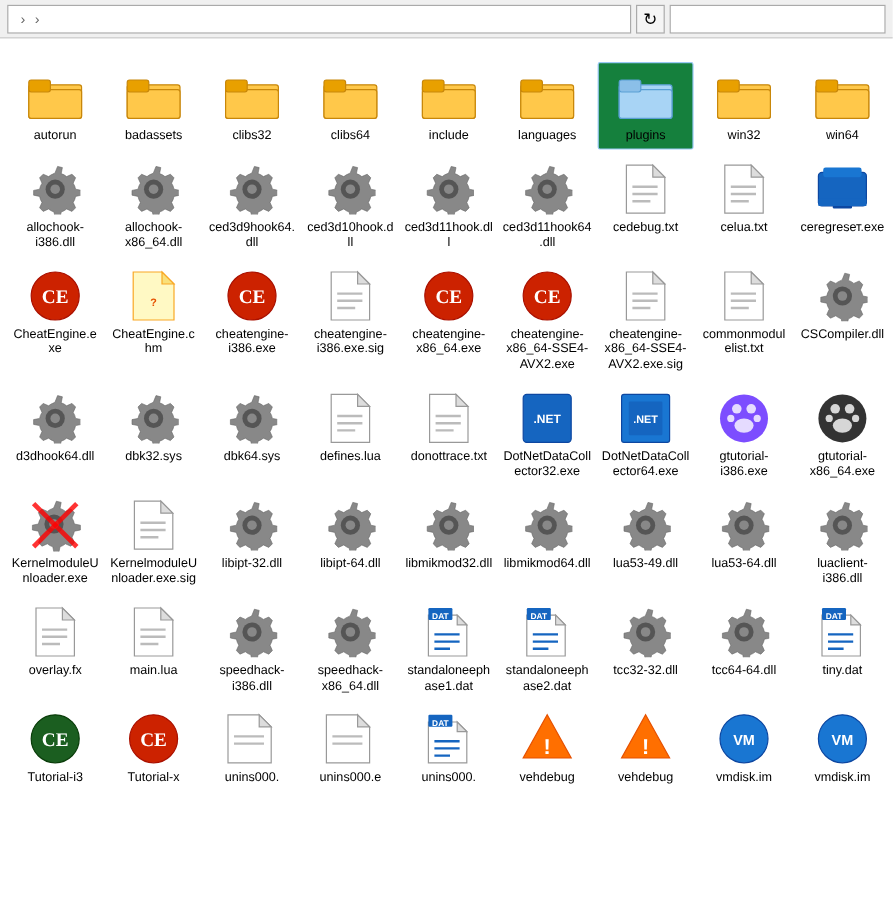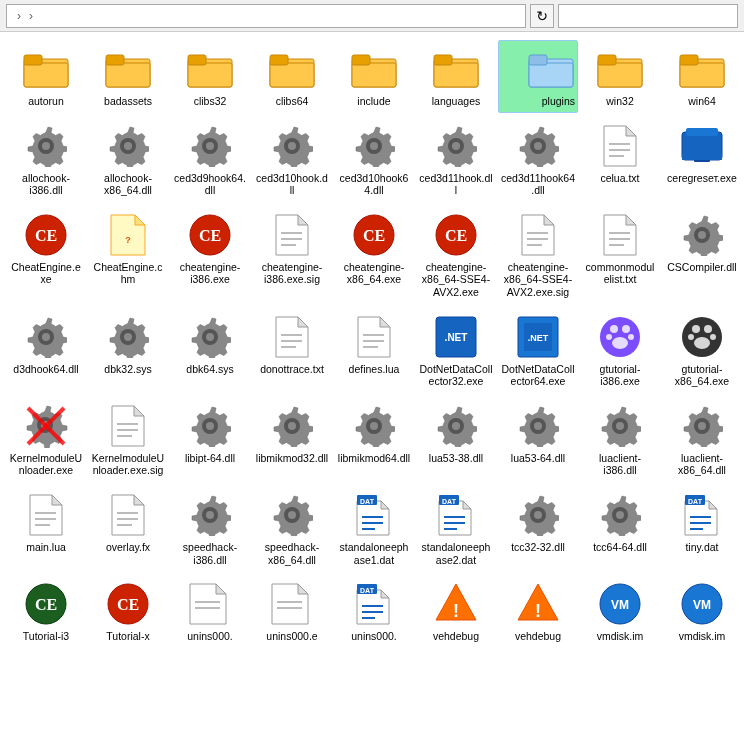--- a/index.html
+++ b/index.html
@@ -58,42 +58,41 @@
       width: 180px;
       font-size: 11px;
       color: #999;
     }
 
     
     .file-grid {
       display: grid;
       grid-template-columns: repeat(9, 80px);
       gap: 4px 2px;
-      padding: 8px 6px;
+      padding: 20px 6px;
       overflow-y: auto;
       height: calc(755px - 32px);
       align-content: start;
     }
 
     .file-item {
       display: flex;
       flex-direction: column;
       align-items: center;
       padding: 4px 2px;
       cursor: pointer;
       border: 1px solid transparent;
       border-radius: 2px;
       width: 80px;
       min-height: 70px;
       text-align: center;
     }
     .file-item.selected {
-      background: #86efac;
+      background: #15803d;
       border-color: #99c9f5;
-      align-items: flex-end;
     }
 
     .file-icon {
       width: 48px;
       height: 48px;
       display: flex;
       align-items: center;
       justify-content: center;
       margin-bottom: 2px;
       flex-shrink: 0;
@@ -257,41 +256,43 @@
       <div class="file-label">ced3d10hook.dll</div>
     </div>
     <div class="file-item">
       <div class="file-icon">
         <svg width="42" height="42" viewBox="0 0 42 42" xmlns="http://www.w3.org/2000/svg">
     <path d="M21,7 l2,-5 4,1 -1,5 a13,13 0 0 1 4.5,2.5 l4.5,-2 3,3 -2,4.5 a13,13 0 0 1 2,5 l5,1 0,4 -5,1 a13,13 0 0 1 -2,5 l2,4.5 -3,3 -4.5,-2 a13,13 0 0 1 -4.5,2.5 l-1,5 -4,0 -1,-5 a13,13 0 0 1 -4.5,-2.5 l-4.5,2 -3,-3 2,-4.5 a13,13 0 0 1 -2,-5 l-5,-1 0,-4 5,-1 a13,13 0 0 1 2,-5 l-2,-4.5 3,-3 4.5,2 a13,13 0 0 1 4.5,-2.5 Z" fill="#888" stroke="#666" stroke-width="0.5"></path>
     <circle cx="21" cy="21" r="8" fill="#555"></circle>
     <circle cx="21" cy="21" r="4" fill="#888"></circle>
   </svg>
       </div>
-      <div class="file-label">ced3d10hook64.dll</div>
-    </div>
-    <div class="file-item">
-      <div class="file-icon">
-        <svg width="42" height="42" viewBox="0 0 42 42" xmlns="http://www.w3.org/2000/svg">
-    <path d="M21,7 l2,-5 4,1 -1,5 a13,13 0 0 1 4.5,2.5 l4.5,-2 3,3 -2,4.5 a13,13 0 0 1 2,5 l5,1 0,4 -5,1 a13,13 0 0 1 -2,5 l2,4.5 -3,3 -4.5,-2 a13,13 0 0 1 -4.5,2.5 l-1,5 -4,0 -1,-5 a13,13 0 0 1 -4.5,-2.5 l-4.5,2 -3,-3 2,-4.5 a13,13 0 0 1 -2,-5 l-5,-1 0,-4 5,-1 a13,13 0 0 1 2,-5 l-2,-4.5 3,-3 4.5,2 a13,13 0 0 1 4.5,-2.5 Z" fill="#888" stroke="#666" stroke-width="0.5"></path>
-    <circle cx="21" cy="21" r="8" fill="#555"></circle>
-    <circle cx="21" cy="21" r="4" fill="#888"></circle>
-  </svg>
-      </div>
       <div class="file-label">ced3d11hook.dll</div>
     </div>
     <div class="file-item">
       <div class="file-icon">
         <svg width="42" height="42" viewBox="0 0 42 42" xmlns="http://www.w3.org/2000/svg">
     <path d="M21,7 l2,-5 4,1 -1,5 a13,13 0 0 1 4.5,2.5 l4.5,-2 3,3 -2,4.5 a13,13 0 0 1 2,5 l5,1 0,4 -5,1 a13,13 0 0 1 -2,5 l2,4.5 -3,3 -4.5,-2 a13,13 0 0 1 -4.5,2.5 l-1,5 -4,0 -1,-5 a13,13 0 0 1 -4.5,-2.5 l-4.5,2 -3,-3 2,-4.5 a13,13 0 0 1 -2,-5 l-5,-1 0,-4 5,-1 a13,13 0 0 1 2,-5 l-2,-4.5 3,-3 4.5,2 a13,13 0 0 1 4.5,-2.5 Z" fill="#888" stroke="#666" stroke-width="0.5"></path>
     <circle cx="21" cy="21" r="8" fill="#555"></circle>
     <circle cx="21" cy="21" r="4" fill="#888"></circle>
   </svg>
       </div>
       <div class="file-label">ced3d11hook64.dll</div>
+    </div>
+    <div class="file-item">
+      <div class="file-icon">
+        <svg width="36" height="44" viewBox="0 0 36 44" xmlns="http://www.w3.org/2000/svg">
+    <path d="M2,2 L24,2 L34,12 L34,42 L2,42 Z" fill="white" stroke="#999" stroke-width="1"></path>
+    <path d="M24,2 L34,12 L24,12 Z" fill="#ddd" stroke="#999" stroke-width="1"></path>
+    <line x1="7" y1="20" x2="28" y2="20" stroke="#bbb" stroke-width="2"></line>
+    <line x1="7" y1="26" x2="28" y2="26" stroke="#bbb" stroke-width="2"></line>
+    <line x1="7" y1="32" x2="22" y2="32" stroke="#bbb" stroke-width="2"></line>
+  </svg>
+      </div>
+      <div class="file-label">cedebug.txt</div>
     </div>
     <div class="file-item">
       <div class="file-icon">
         <svg width="36" height="44" viewBox="0 0 36 44" xmlns="http://www.w3.org/2000/svg">
     <path d="M2,2 L24,2 L34,12 L34,42 L2,42 Z" fill="white" stroke="#999" stroke-width="1"></path>
     <path d="M24,2 L34,12 L24,12 Z" fill="#ddd" stroke="#999" stroke-width="1"></path>
     <line x1="7" y1="20" x2="28" y2="20" stroke="#bbb" stroke-width="2"></line>
     <line x1="7" y1="26" x2="28" y2="26" stroke="#bbb" stroke-width="2"></line>
     <line x1="7" y1="32" x2="22" y2="32" stroke="#bbb" stroke-width="2"></line>
   </svg>
@@ -434,33 +435,33 @@
     <div class="file-item">
       <div class="file-icon">
         <svg width="36" height="44" viewBox="0 0 36 44" xmlns="http://www.w3.org/2000/svg">
     <path d="M2,2 L24,2 L34,12 L34,42 L2,42 Z" fill="white" stroke="#999" stroke-width="1"></path>
     <path d="M24,2 L34,12 L24,12 Z" fill="#ddd" stroke="#999" stroke-width="1"></path>
     <line x1="7" y1="20" x2="28" y2="20" stroke="#bbb" stroke-width="2"></line>
     <line x1="7" y1="26" x2="28" y2="26" stroke="#bbb" stroke-width="2"></line>
     <line x1="7" y1="32" x2="22" y2="32" stroke="#bbb" stroke-width="2"></line>
   </svg>
       </div>
+      <div class="file-label">defines.lua</div>
+    </div>
+    <div class="file-item">
+      <div class="file-icon">
+        <svg width="36" height="44" viewBox="0 0 36 44" xmlns="http://www.w3.org/2000/svg">
+    <path d="M2,2 L24,2 L34,12 L34,42 L2,42 Z" fill="white" stroke="#999" stroke-width="1"></path>
+    <path d="M24,2 L34,12 L24,12 Z" fill="#ddd" stroke="#999" stroke-width="1"></path>
+    <line x1="7" y1="20" x2="28" y2="20" stroke="#bbb" stroke-width="2"></line>
+    <line x1="7" y1="26" x2="28" y2="26" stroke="#bbb" stroke-width="2"></line>
+    <line x1="7" y1="32" x2="22" y2="32" stroke="#bbb" stroke-width="2"></line>
+  </svg>
+      </div>
       <div class="file-label">donottrace.txt</div>
-    </div>
-    <div class="file-item">
-      <div class="file-icon">
-        <svg width="36" height="44" viewBox="0 0 36 44" xmlns="http://www.w3.org/2000/svg">
-    <path d="M2,2 L24,2 L34,12 L34,42 L2,42 Z" fill="white" stroke="#999" stroke-width="1"></path>
-    <path d="M24,2 L34,12 L24,12 Z" fill="#ddd" stroke="#999" stroke-width="1"></path>
-    <line x1="7" y1="20" x2="28" y2="20" stroke="#bbb" stroke-width="2"></line>
-    <line x1="7" y1="26" x2="28" y2="26" stroke="#bbb" stroke-width="2"></line>
-    <line x1="7" y1="32" x2="22" y2="32" stroke="#bbb" stroke-width="2"></line>
-  </svg>
-      </div>
-      <div class="file-label">defines.lua</div>
     </div>
     <div class="file-item">
       <div class="file-icon">
         <svg width="44" height="44" viewBox="0 0 44 44" xmlns="http://www.w3.org/2000/svg">
     <rect x="2" y="2" width="40" height="40" rx="3" fill="#1565c0" stroke="#0d47a1" stroke-width="1"></rect>
     <text x="22" y="26" text-anchor="middle" fill="white" font-size="10" font-weight="bold" font-family="Arial">.NET</text>
   </svg>
       </div>
       <div class="file-label">DotNetDataCollector32.exe</div>
     </div>
@@ -527,20 +528,30 @@
       <div class="file-label">KernelmoduleUnloader.exe.sig</div>
     </div>
     <div class="file-item">
       <div class="file-icon">
         <svg width="42" height="42" viewBox="0 0 42 42" xmlns="http://www.w3.org/2000/svg">
     <path d="M21,7 l2,-5 4,1 -1,5 a13,13 0 0 1 4.5,2.5 l4.5,-2 3,3 -2,4.5 a13,13 0 0 1 2,5 l5,1 0,4 -5,1 a13,13 0 0 1 -2,5 l2,4.5 -3,3 -4.5,-2 a13,13 0 0 1 -4.5,2.5 l-1,5 -4,0 -1,-5 a13,13 0 0 1 -4.5,-2.5 l-4.5,2 -3,-3 2,-4.5 a13,13 0 0 1 -2,-5 l-5,-1 0,-4 5,-1 a13,13 0 0 1 2,-5 l-2,-4.5 3,-3 4.5,2 a13,13 0 0 1 4.5,-2.5 Z" fill="#888" stroke="#666" stroke-width="0.5"></path>
     <circle cx="21" cy="21" r="8" fill="#555"></circle>
     <circle cx="21" cy="21" r="4" fill="#888"></circle>
   </svg>
       </div>
+      <div class="file-label">libipt-32.dll</div>
+    </div>
+    <div class="file-item">
+      <div class="file-icon">
+        <svg width="42" height="42" viewBox="0 0 42 42" xmlns="http://www.w3.org/2000/svg">
+    <path d="M21,7 l2,-5 4,1 -1,5 a13,13 0 0 1 4.5,2.5 l4.5,-2 3,3 -2,4.5 a13,13 0 0 1 2,5 l5,1 0,4 -5,1 a13,13 0 0 1 -2,5 l2,4.5 -3,3 -4.5,-2 a13,13 0 0 1 -4.5,2.5 l-1,5 -4,0 -1,-5 a13,13 0 0 1 -4.5,-2.5 l-4.5,2 -3,-3 2,-4.5 a13,13 0 0 1 -2,-5 l-5,-1 0,-4 5,-1 a13,13 0 0 1 2,-5 l-2,-4.5 3,-3 4.5,2 a13,13 0 0 1 4.5,-2.5 Z" fill="#888" stroke="#666" stroke-width="0.5"></path>
+    <circle cx="21" cy="21" r="8" fill="#555"></circle>
+    <circle cx="21" cy="21" r="4" fill="#888"></circle>
+  </svg>
+      </div>
       <div class="file-label">libipt-64.dll</div>
     </div>
     <div class="file-item">
       <div class="file-icon">
         <svg width="42" height="42" viewBox="0 0 42 42" xmlns="http://www.w3.org/2000/svg">
     <path d="M21,7 l2,-5 4,1 -1,5 a13,13 0 0 1 4.5,2.5 l4.5,-2 3,3 -2,4.5 a13,13 0 0 1 2,5 l5,1 0,4 -5,1 a13,13 0 0 1 -2,5 l2,4.5 -3,3 -4.5,-2 a13,13 0 0 1 -4.5,2.5 l-1,5 -4,0 -1,-5 a13,13 0 0 1 -4.5,-2.5 l-4.5,2 -3,-3 2,-4.5 a13,13 0 0 1 -2,-5 l-5,-1 0,-4 5,-1 a13,13 0 0 1 2,-5 l-2,-4.5 3,-3 4.5,2 a13,13 0 0 1 4.5,-2.5 Z" fill="#888" stroke="#666" stroke-width="0.5"></path>
     <circle cx="21" cy="21" r="8" fill="#555"></circle>
     <circle cx="21" cy="21" r="4" fill="#888"></circle>
   </svg>
       </div>
@@ -557,21 +568,21 @@
       <div class="file-label">libmikmod64.dll</div>
     </div>
     <div class="file-item">
       <div class="file-icon">
         <svg width="42" height="42" viewBox="0 0 42 42" xmlns="http://www.w3.org/2000/svg">
     <path d="M21,7 l2,-5 4,1 -1,5 a13,13 0 0 1 4.5,2.5 l4.5,-2 3,3 -2,4.5 a13,13 0 0 1 2,5 l5,1 0,4 -5,1 a13,13 0 0 1 -2,5 l2,4.5 -3,3 -4.5,-2 a13,13 0 0 1 -4.5,2.5 l-1,5 -4,0 -1,-5 a13,13 0 0 1 -4.5,-2.5 l-4.5,2 -3,-3 2,-4.5 a13,13 0 0 1 -2,-5 l-5,-1 0,-4 5,-1 a13,13 0 0 1 2,-5 l-2,-4.5 3,-3 4.5,2 a13,13 0 0 1 4.5,-2.5 Z" fill="#888" stroke="#666" stroke-width="0.5"></path>
     <circle cx="21" cy="21" r="8" fill="#555"></circle>
     <circle cx="21" cy="21" r="4" fill="#888"></circle>
   </svg>
       </div>
-      <div class="file-label">lua53-38.dll</div>
+      <div class="file-label">lua53-49.dll</div>
     </div>
     <div class="file-item">
       <div class="file-icon">
         <svg width="42" height="42" viewBox="0 0 42 42" xmlns="http://www.w3.org/2000/svg">
     <path d="M21,7 l2,-5 4,1 -1,5 a13,13 0 0 1 4.5,2.5 l4.5,-2 3,3 -2,4.5 a13,13 0 0 1 2,5 l5,1 0,4 -5,1 a13,13 0 0 1 -2,5 l2,4.5 -3,3 -4.5,-2 a13,13 0 0 1 -4.5,2.5 l-1,5 -4,0 -1,-5 a13,13 0 0 1 -4.5,-2.5 l-4.5,2 -3,-3 2,-4.5 a13,13 0 0 1 -2,-5 l-5,-1 0,-4 5,-1 a13,13 0 0 1 2,-5 l-2,-4.5 3,-3 4.5,2 a13,13 0 0 1 4.5,-2.5 Z" fill="#888" stroke="#666" stroke-width="0.5"></path>
     <circle cx="21" cy="21" r="8" fill="#555"></circle>
     <circle cx="21" cy="21" r="4" fill="#888"></circle>
   </svg>
       </div>
       <div class="file-label">lua53-64.dll</div>
@@ -581,51 +592,41 @@
         <svg width="42" height="42" viewBox="0 0 42 42" xmlns="http://www.w3.org/2000/svg">
     <path d="M21,7 l2,-5 4,1 -1,5 a13,13 0 0 1 4.5,2.5 l4.5,-2 3,3 -2,4.5 a13,13 0 0 1 2,5 l5,1 0,4 -5,1 a13,13 0 0 1 -2,5 l2,4.5 -3,3 -4.5,-2 a13,13 0 0 1 -4.5,2.5 l-1,5 -4,0 -1,-5 a13,13 0 0 1 -4.5,-2.5 l-4.5,2 -3,-3 2,-4.5 a13,13 0 0 1 -2,-5 l-5,-1 0,-4 5,-1 a13,13 0 0 1 2,-5 l-2,-4.5 3,-3 4.5,2 a13,13 0 0 1 4.5,-2.5 Z" fill="#888" stroke="#666" stroke-width="0.5"></path>
     <circle cx="21" cy="21" r="8" fill="#555"></circle>
     <circle cx="21" cy="21" r="4" fill="#888"></circle>
   </svg>
       </div>
       <div class="file-label">luaclient-i386.dll</div>
     </div>
     <div class="file-item">
       <div class="file-icon">
-        <svg width="42" height="42" viewBox="0 0 42 42" xmlns="http://www.w3.org/2000/svg">
-    <path d="M21,7 l2,-5 4,1 -1,5 a13,13 0 0 1 4.5,2.5 l4.5,-2 3,3 -2,4.5 a13,13 0 0 1 2,5 l5,1 0,4 -5,1 a13,13 0 0 1 -2,5 l2,4.5 -3,3 -4.5,-2 a13,13 0 0 1 -4.5,2.5 l-1,5 -4,0 -1,-5 a13,13 0 0 1 -4.5,-2.5 l-4.5,2 -3,-3 2,-4.5 a13,13 0 0 1 -2,-5 l-5,-1 0,-4 5,-1 a13,13 0 0 1 2,-5 l-2,-4.5 3,-3 4.5,2 a13,13 0 0 1 4.5,-2.5 Z" fill="#888" stroke="#666" stroke-width="0.5"></path>
-    <circle cx="21" cy="21" r="8" fill="#555"></circle>
-    <circle cx="21" cy="21" r="4" fill="#888"></circle>
-  </svg>
-      </div>
-      <div class="file-label">luaclient-x86_64.dll</div>
+        <svg width="36" height="44" viewBox="0 0 36 44" xmlns="http://www.w3.org/2000/svg">
+    <path d="M2,2 L24,2 L34,12 L34,42 L2,42 Z" fill="white" stroke="#999" stroke-width="1"></path>
+    <path d="M24,2 L34,12 L24,12 Z" fill="#ddd" stroke="#999" stroke-width="1"></path>
+    <line x1="7" y1="20" x2="28" y2="20" stroke="#bbb" stroke-width="2"></line>
+    <line x1="7" y1="26" x2="28" y2="26" stroke="#bbb" stroke-width="2"></line>
+    <line x1="7" y1="32" x2="22" y2="32" stroke="#bbb" stroke-width="2"></line>
+  </svg>
+      </div>
+      <div class="file-label">overlay.fx</div>
     </div>
     <div class="file-item">
       <div class="file-icon">
         <svg width="36" height="44" viewBox="0 0 36 44" xmlns="http://www.w3.org/2000/svg">
     <path d="M2,2 L24,2 L34,12 L34,42 L2,42 Z" fill="white" stroke="#999" stroke-width="1"></path>
     <path d="M24,2 L34,12 L24,12 Z" fill="#ddd" stroke="#999" stroke-width="1"></path>
     <line x1="7" y1="20" x2="28" y2="20" stroke="#bbb" stroke-width="2"></line>
     <line x1="7" y1="26" x2="28" y2="26" stroke="#bbb" stroke-width="2"></line>
     <line x1="7" y1="32" x2="22" y2="32" stroke="#bbb" stroke-width="2"></line>
   </svg>
       </div>
       <div class="file-label">main.lua</div>
-    </div>
-    <div class="file-item">
-      <div class="file-icon">
-        <svg width="36" height="44" viewBox="0 0 36 44" xmlns="http://www.w3.org/2000/svg">
-    <path d="M2,2 L24,2 L34,12 L34,42 L2,42 Z" fill="white" stroke="#999" stroke-width="1"></path>
-    <path d="M24,2 L34,12 L24,12 Z" fill="#ddd" stroke="#999" stroke-width="1"></path>
-    <line x1="7" y1="20" x2="28" y2="20" stroke="#bbb" stroke-width="2"></line>
-    <line x1="7" y1="26" x2="28" y2="26" stroke="#bbb" stroke-width="2"></line>
-    <line x1="7" y1="32" x2="22" y2="32" stroke="#bbb" stroke-width="2"></line>
-  </svg>
-      </div>
-      <div class="file-label">overlay.fx</div>
     </div>
     <div class="file-item">
       <div class="file-icon">
         <svg width="42" height="42" viewBox="0 0 42 42" xmlns="http://www.w3.org/2000/svg">
     <path d="M21,7 l2,-5 4,1 -1,5 a13,13 0 0 1 4.5,2.5 l4.5,-2 3,3 -2,4.5 a13,13 0 0 1 2,5 l5,1 0,4 -5,1 a13,13 0 0 1 -2,5 l2,4.5 -3,3 -4.5,-2 a13,13 0 0 1 -4.5,2.5 l-1,5 -4,0 -1,-5 a13,13 0 0 1 -4.5,-2.5 l-4.5,2 -3,-3 2,-4.5 a13,13 0 0 1 -2,-5 l-5,-1 0,-4 5,-1 a13,13 0 0 1 2,-5 l-2,-4.5 3,-3 4.5,2 a13,13 0 0 1 4.5,-2.5 Z" fill="#888" stroke="#666" stroke-width="0.5"></path>
     <circle cx="21" cy="21" r="8" fill="#555"></circle>
     <circle cx="21" cy="21" r="4" fill="#888"></circle>
   </svg>
       </div>
       <div class="file-label">speedhack-i386.dll</div>

